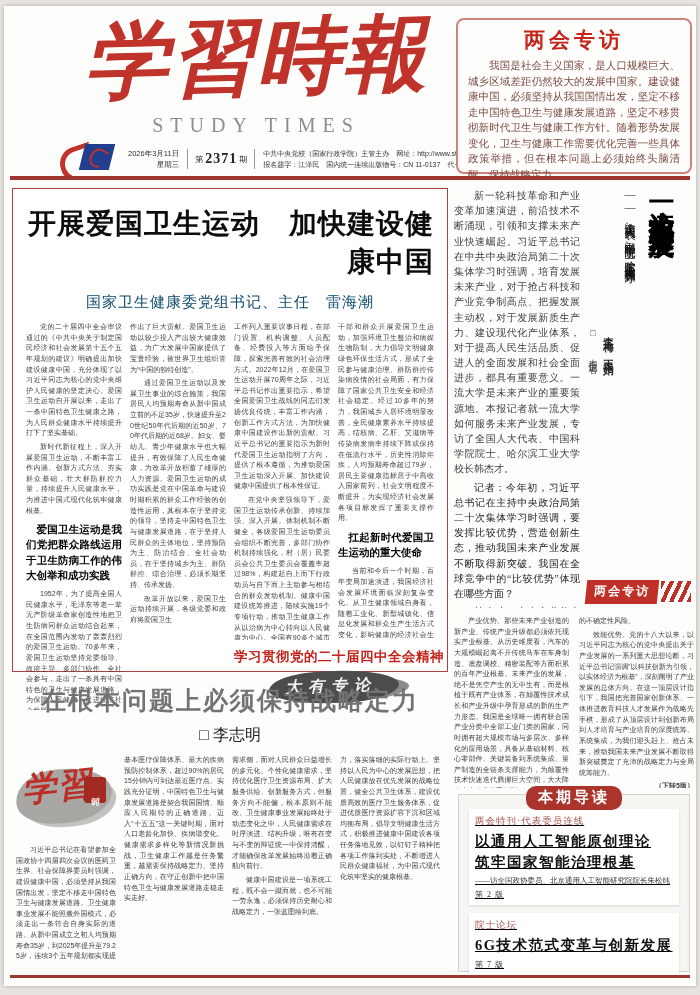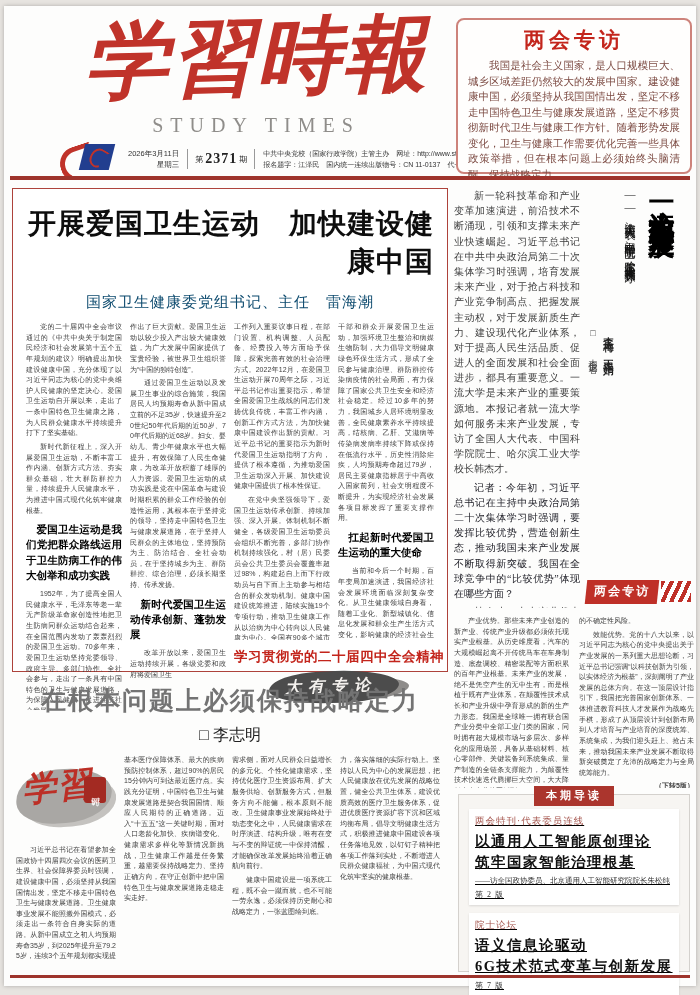--- a/index.html
+++ b/index.html
@@ -67,21 +67,21 @@
   .iv-subtitle{flex:none;margin-left:6px;font-family:"Liberation Serif",serif;font-size:11px;color:#111;letter-spacing:1px;height:330px;}
   .iv-headline{flex:none;margin-left:7px;font-family:"Liberation Serif",serif;font-weight:700;font-size:26px;color:#000;height:398px;letter-spacing:2px;}
   .badge{position:absolute;left:132px;top:392px;width:108px;height:23px;display:flex;align-items:center;}
   .badge .tag{background:#bf3028;color:#fff;font-weight:700;font-size:12px;letter-spacing:2px;padding:3px 8px 4px;transform:skewX(-6deg);}
   .badge .stripes{width:30px;height:21px;margin-left:3px;background:repeating-linear-gradient(115deg,#bf3028 0 4px,#fff 4px 8px);}
   .iv-bottom{display:flex;gap:10px;height:172px;margin-top:8px;}
   .iv-bottom .col{width:115px;flex:none;height:100%;}
 
   
   .digest{position:absolute;left:4px;top:606px;width:232px;height:178px;background:#f7f5f2;border:1px solid #d4d1cd;box-sizing:border-box;}
-  .digest-tag{position:absolute;left:50%;top:-9px;transform:translateX(-50%);background:#ab352d;color:#fff;font-weight:700;font-size:11px;letter-spacing:3px;padding:2px 12px 3px;}
+  .digest-tag{position:absolute;left:50%;top:-9px;transform:translateX(-50%);background:#ab352d;color:#fff;font-weight:700;font-size:15px;letter-spacing:3px;padding:2px 12px 3px;border-radius:10px;}
   .digest-card{background:#fff;margin:14px 10px 8px;padding:6px 6px 5px;box-shadow:0 1px 2px rgba(0,0,0,.12);text-align:left;text-decoration:underline;}
   .digest-card + .digest-card{margin-top:6px;}
   .digest-kicker{font-family:"Liberation Serif",serif;color:#a4534b;font-size:9.5px;letter-spacing:1px;margin-bottom:3px;}
   .digest-title{font-family:"Liberation Serif",serif;font-weight:700;font-size:14.5px;color:#111;letter-spacing:1.5px;line-height:1.45;}
   .digest-note{font-family:"Liberation Serif",serif;font-size:7.5px;color:#333;margin-top:3px;}
   .digest-page{font-family:"Liberation Serif",serif;font-size:8px;color:#333;margin-top:3px;letter-spacing:1px;}
 
   
   .commentary{position:absolute;left:8px;top:678px;width:436px;height:286px;}
   .cm-headline{text-align:center;font-family:"Liberation Serif",serif;font-weight:700;font-size:25px;color:#737373;letter-spacing:2px;}
@@ -142,21 +142,20 @@
       <div class="main-cols">
         <div class="col">
             <div class="blk p">党的二十届四中全会审议通过的《中共中央关于制定国民经济和社会发展第十五个五年规划的建议》明确提出加快建设健康中国，充分体现了以习近平同志为核心的党中央维护人民健康的坚定决心。爱国卫生运动自开展以来，走出了一条中国特色卫生健康之路，为人民群众健康水平持续提升打下了坚实基础。</div>
             <div class="blk p">新时代新征程上，深入开展爱国卫生运动，不断丰富工作内涵、创新方式方法、夯实群众基础，壮大群防群控力量，持续提升人民健康水平，为推进中国式现代化筑牢健康根基。</div>
             <div class="blk h">爱国卫生运动是我们党把群众路线运用于卫生防病工作的伟大创举和成功实践</div>
             <div class="blk p">1952年，为了提高全国人民健康水平，毛泽东等老一辈无产阶级革命家创造性地把卫生防病同群众运动结合起来，在全国范围内发动了轰轰烈烈的爱国卫生运动。70多年来，爱国卫生运动坚持党委领导、政府主导、多部门协作、全社会参与，走出了一条具有中国特色的卫生与健康发展道路，为保障人民健康、促进经济社会发展</div>
           </div>
         <div class="col">
             <div class="blk p0">作出了巨大贡献。爱国卫生运动以较少投入产出较大健康效益，为广大发展中国家提供了宝贵经验，被世界卫生组织誉为“中国的独特创造”。</div>
             <div class="blk p">通过爱国卫生运动以及发展卫生事业的综合施策，我国居民人均预期寿命从新中国成立前的不足35岁，快速提升至20世纪50年代后期的近50岁、70年代后期的近68岁。妇女、婴幼儿、青少年健康水平也大幅提升，有效保障了人民生命健康，为改革开放积蓄了雄厚的人力资源。爱国卫生运动的成功实践是党在中国革命与建设时期积累的群众工作经验的创造性运用，其根本在于坚持党的领导，坚持走中国特色卫生与健康发展道路，在于坚持人民群众的主体地位，坚持预防为主、防治结合、全社会动员，在于坚持城乡为主、群防群控、综合治理，必须长期坚持、传承发扬。</div>
-            <div class="blk h">新时代爱国卫生运动传承创新、蓬勃发展</div>
             <div class="blk p">改革开放以来，爱国卫生运动持续开展，各级党委和政府将爱国卫生</div>
           </div>
         <div class="main-right">
           <div class="pair">
             <div class="col">
                 <div class="blk p0">工作列入重要议事日程，在部门设置、机构调整、人员配备、经费投入等方面给予保障，探索完善有效的社会治理方式。2022年12月，在爱国卫生运动开展70周年之际，习近平总书记作出重要指示，希望全国爱国卫生战线的同志们发扬优良传统，丰富工作内涵，创新工作方式方法，为加快健康中国建设作出新的贡献。习近平总书记的重要指示为新时代爱国卫生运动指明了方向，提供了根本遵循，为推动爱国卫生运动深入开展、加快建设健康中国提供了根本性保证。</div>
                 <div class="blk p">在党中央坚强领导下，爱国卫生运动传承创新、持续加强、深入开展。体制机制不断健全，各级爱国卫生运动委员会组织不断完善，多部门协作机制持续强化，村（居）民委员会公共卫生委员会覆盖率超过98%，构建起自上而下行政动员与自下而上主动参与相结合的群众发动机制。健康中国建设统筹推进，陆续实施19个专项行动，推动卫生健康工作从以治病为中心转向以人民健康为中心。全国有90多个城市（区）探索对区域经济发展规划和政策、重大工程项目开展健康影响评估，约三分之二的城市建成超过40%的县（市）建成国家卫生城市和国家卫生县（市），打造有利于人民健康的生产生活环境，特别是在重大传染病疫情防控中，广泛发动基层</div>
               </div>
             <div class="col">
                 <div class="blk p0">干部和群众开展爱国卫生运动，加强环境卫生整治和病媒生物防制，大力倡导文明健康绿色环保生活方式，形成了全民参与健康治理、群防群控传染病疫情的社会局面，有力保障了国家公共卫生安全和经济社会稳定。经过10多年的努力，我国城乡人居环境明显改善，全民健康素养水平持续提高，结核病、乙肝、艾滋病等传染病发病率持续下降或保持在低流行水平，历史性消除疟疾，人均预期寿命超过79岁，居民主要健康指标居于中高收入国家前列，社会文明程度不断提升，为实现经济社会发展各项目标发挥了重要支撑作用。</div>
@@ -204,21 +203,20 @@
         <div class="digest-tag">本期导读</div>
         <div class="digest-card">
           <div class="digest-kicker">两会特刊·代表委员连线</div>
           <div class="digest-title">以通用人工智能原创理论</div>
           <div class="digest-title">筑牢国家智能治理根基</div>
           <div class="digest-note">——访全国政协委员、北京通用人工智能研究院院长朱松纯</div>
           <div class="digest-page">第 2 版</div>
         </div>
         <div class="digest-card">
           <div class="digest-kicker">院士论坛</div>
-          <div class="digest-title">语义信息论驱动</div>
           <div class="digest-title">6G技术范式变革与创新发展</div>
           <div class="digest-page">第 7 版</div>
         </div>
       </div>
     </div>
 
     <div class="commentary cols">
       <div class="cm-headline">在根本问题上必须保持战略定力</div>
       <div class="cm-byline">□ 李志明</div>
       <div class="cm-cols">

